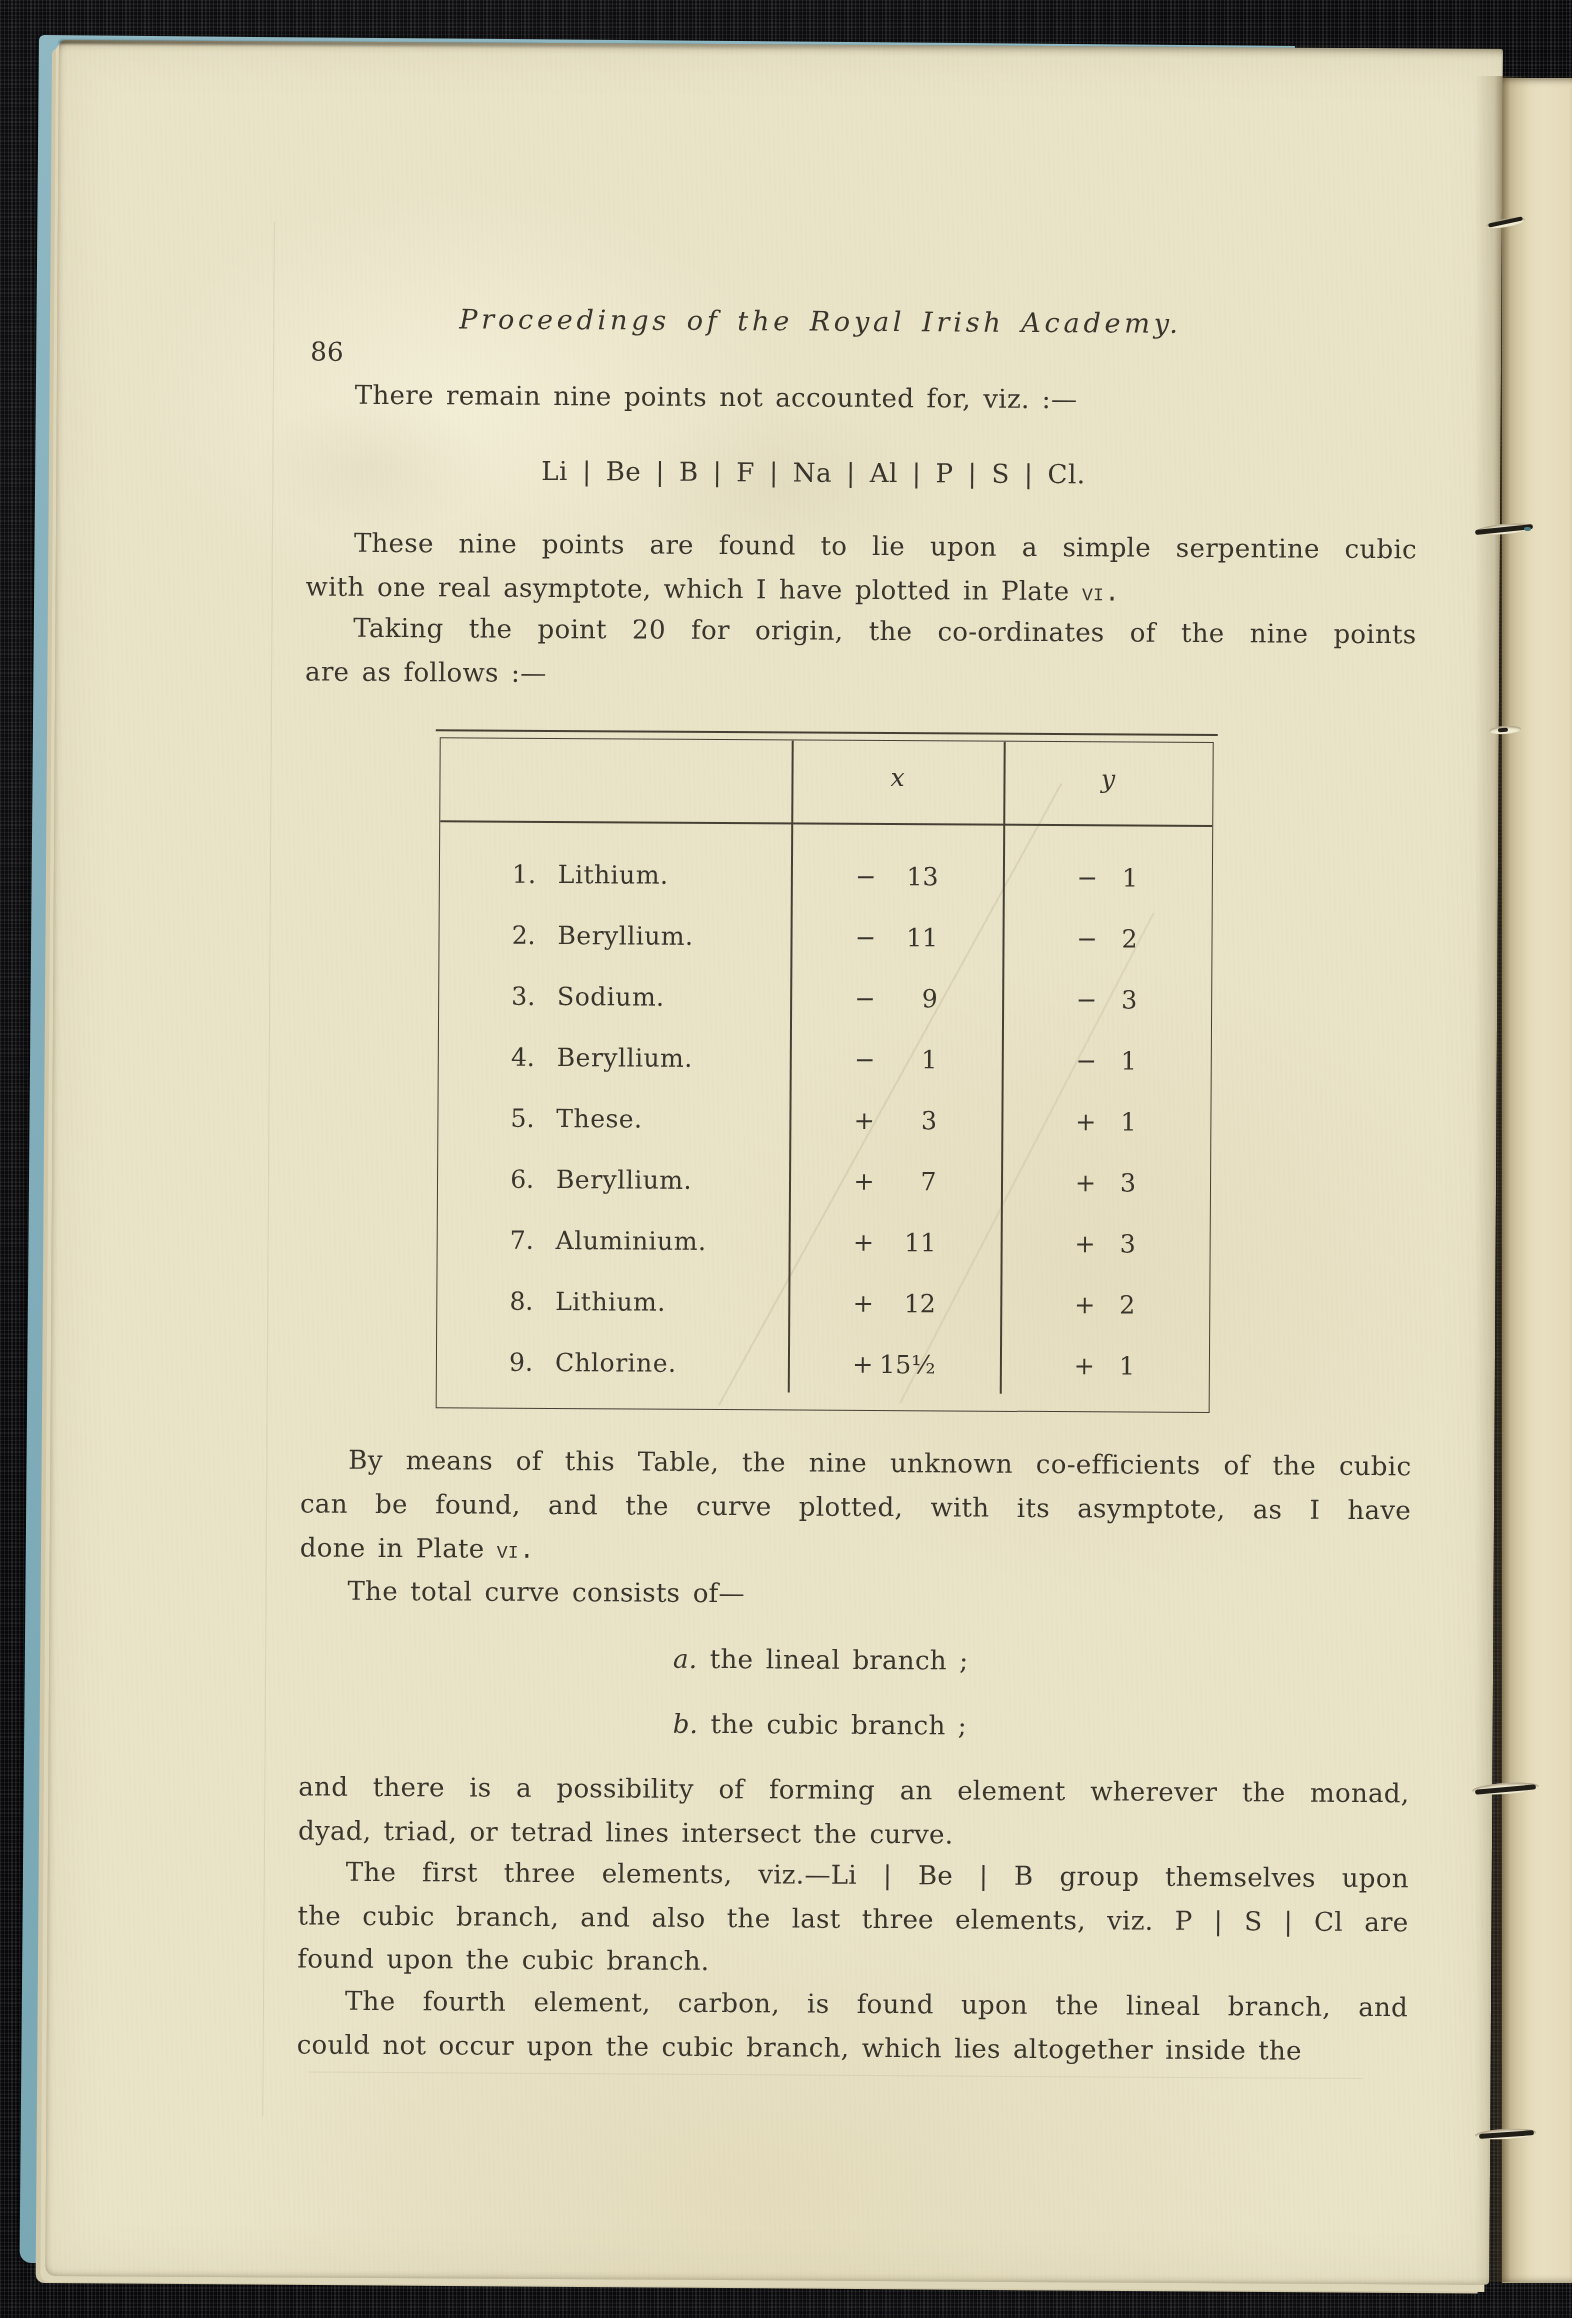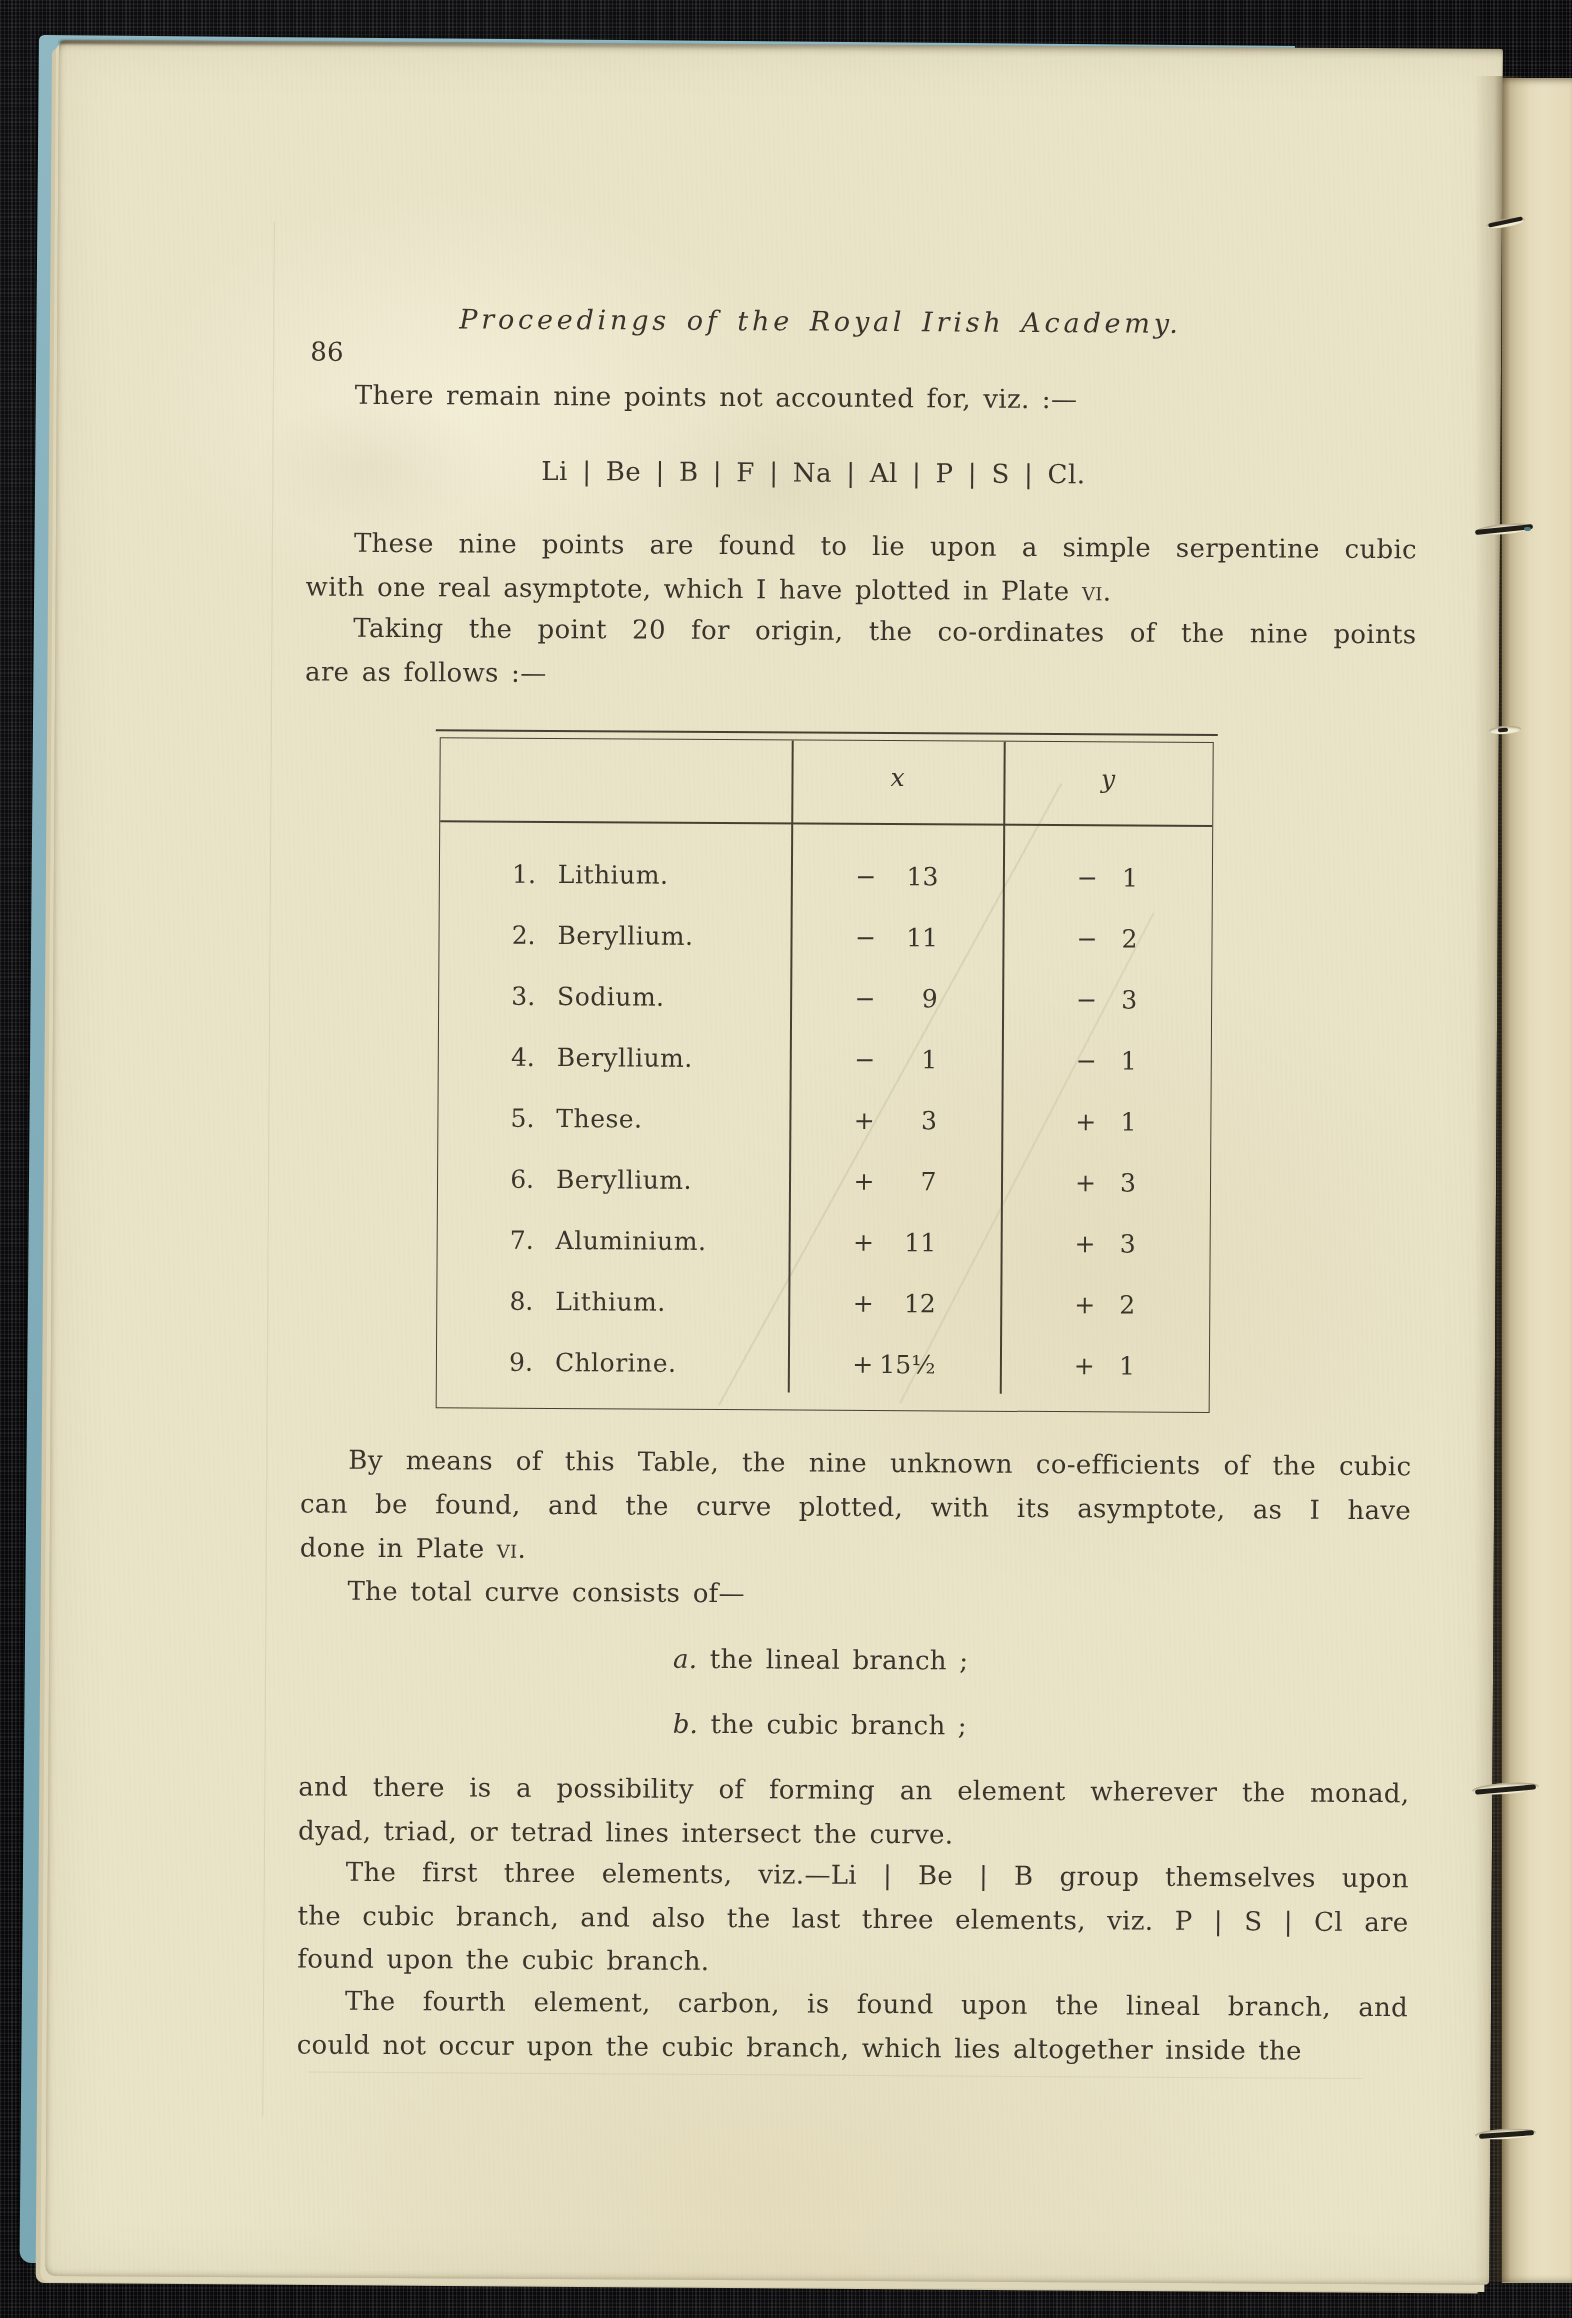--- a/index.html
+++ b/index.html
@@ -57,21 +57,21 @@
         letter-spacing:0.3px;word-spacing:3.8px;white-space:normal;}
   .just{text-align:justify;text-align-last:justify;}
   .indent{text-indent:48px;}
   .page-head{position:absolute;top:261px;left:0;width:1111px;height:40px;}
   .folio{position:absolute;left:3.3px;top:2.2px;font-size:26px;margin-top:32px;}
   .running-title{position:absolute;left:152px;top:0;font-style:italic;font-size:27px;
         letter-spacing:3.8px;word-spacing:4.4px;}
   .formula{left:235px;width:auto;font-size:26px;letter-spacing:0.5px;word-spacing:5.5px;}
   .item{left:374px;width:auto;}
   .it{font-style:italic;}
-  .sc{font-variant:small-caps;}
+  .sc{font-variant:small-caps;font-family:Liberation Mono, monospace;}
   
   .datatable{position:absolute;top:695px;left:135px;width:772px;height:669px;
     border:1.6px solid #464034;}
   .datatable::before{content:"";position:absolute;left:-4.9px;right:-4.9px;top:-9.3px;height:2.2px;
     background:#464034;}
   .thead{position:absolute;top:0;left:0;right:0;height:82px;}
   .hx,.hy{position:absolute;top:22px;font-style:italic;font-size:25px;text-align:center;}
   .hx{left:351px;width:212px;}
   .hy{left:563px;width:209px;}
   .hline{position:absolute;top:82px;left:0;right:0;height:1.6px;background:#464034;}

